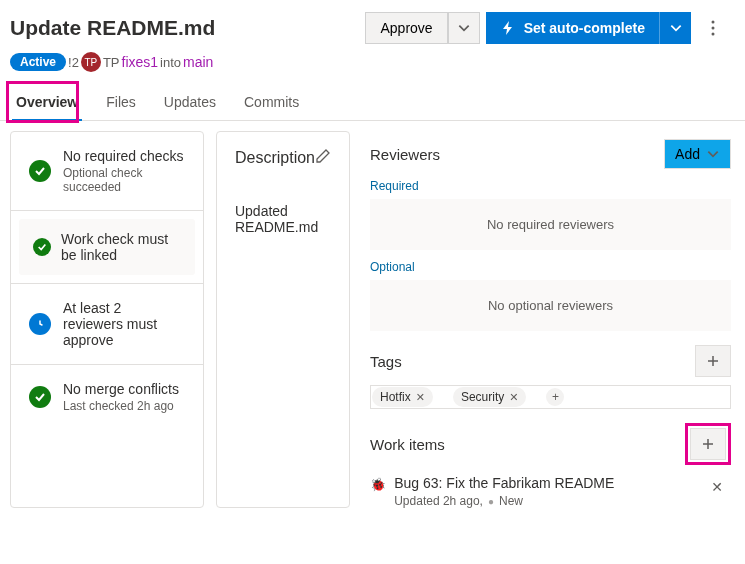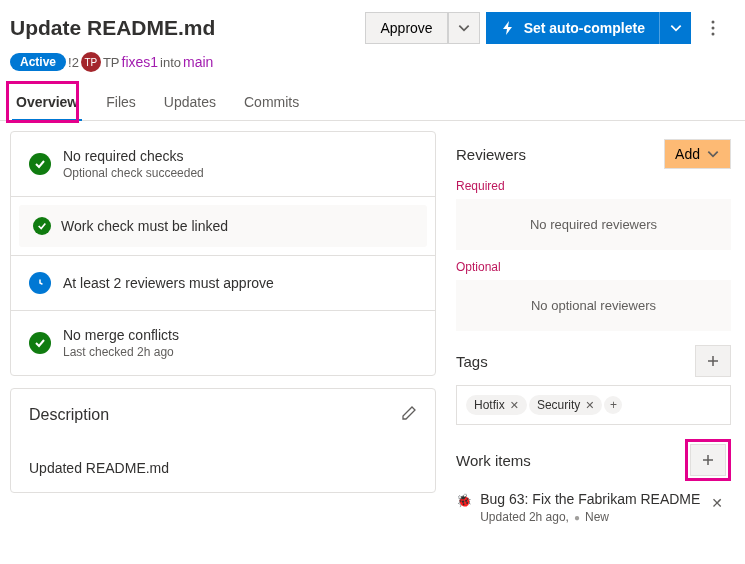--- a/index.html
+++ b/index.html
@@ -68,21 +68,21 @@
     .tab {
       padding: 8px 4px 10px 4px; cursor: pointer; font-size: 14px;
       color: #605e5c; position: relative;
     }
     .tab.active { color: #323130; font-weight: 600; }
     .tab.active::after {
       content: ""; position: absolute; bottom: -1px; left: 0; right: 0;
       height: 2px; background: #0078d4;
     }
     .body { display: flex; padding: 10px 0 20px 10px; gap: 0; }
-    .left { width: 426px; display: flex; flex-direction: column; gap: 12px; }
+    .left { width: 340px; display: flex; flex-direction: row; gap: 12px; }
     .right { flex: 1; padding: 8px 14px 0 20px; display: flex; flex-direction: column; gap: 14px; }
     .checks-card {
       border: 1px solid #e1dfdd; border-radius: 4px;
       background: #fff;
     }
     .check-row {
       display: flex; align-items: center; gap: 12px;
       padding: 16px 18px;
     }
     .check-row + .check-section { border-top: 1px solid #e1dfdd; }
@@ -111,36 +111,36 @@
       display: flex; justify-content: space-between; align-items: center;
       margin-bottom: 36px;
     }
     .desc-head .h { font-size: 16px; }
     .icon-edit { cursor: pointer; color: #605e5c; }
     .section-head {
       display: flex; justify-content: space-between; align-items: center;
     }
     .section-head .h { font-size: 15px; }
     .btn-add-rev {
-      background: #fdba74; border: 1px solid #e1dfdd; height: 30px;
+      background: #0ea5e9; border: 1px solid #e1dfdd; height: 30px;
       padding: 0 10px; display: flex; align-items: center; gap: 6px;
       cursor: pointer; font-size: 14px;
     }
     .btn-square {
       background: #f3f2f1; border: 1px solid #e1dfdd; width: 36px; height: 32px;
       display: flex; align-items: center; justify-content: center; cursor: pointer;
     }
-    .sublabel { font-size: 12px; color: #be185d; margin-top: 10px; }
+    .sublabel { font-size: 12px; color: #0369a1; margin-top: 10px; }
     .empty-box {
       background: #faf9f8; color: #605e5c; text-align: center;
       padding: 18px; margin-top: 6px; font-size: 13px;
     }
     .tags-strip {
-      border: 1px solid #e1dfdd; padding: 9px; margin-top: 8px;
-      display: flex; gap: 2px; align-items: center;
+      border: 1px solid #e1dfdd; padding: 1px; margin-top: 8px;
+      display: flex; gap: 20px; align-items: center;
     }
     .tag-chip {
       background: #f3f2f1; border-radius: 10px; padding: 3px 8px;
       font-size: 12px; display: flex; align-items: center; gap: 5px;
     }
     .tag-x { cursor: pointer; color: #605e5c; font-size: 11px; }
     .tag-add {
       width: 18px; height: 18px; border-radius: 50%; background: #f3f2f1;
       display: flex; align-items: center; justify-content: center;
       font-size: 12px; color: #605e5c; cursor: pointer;

